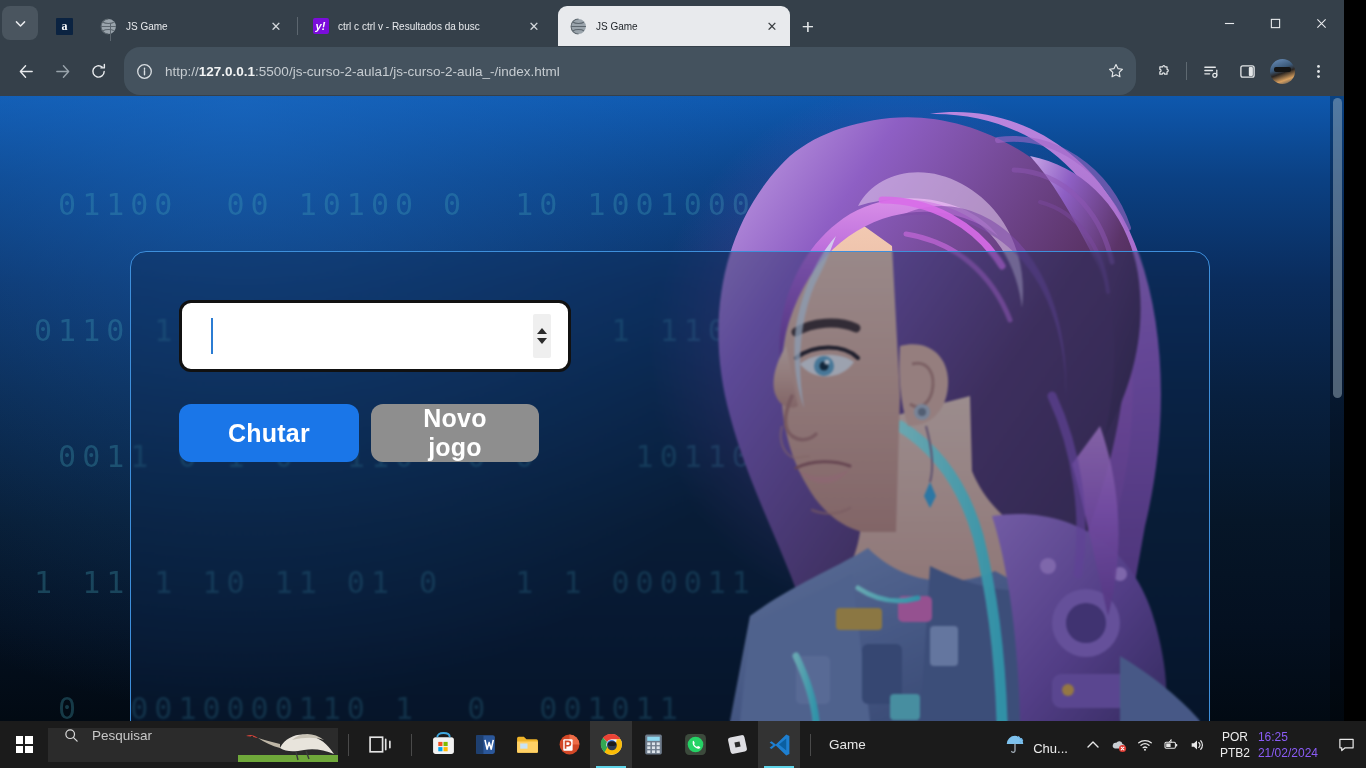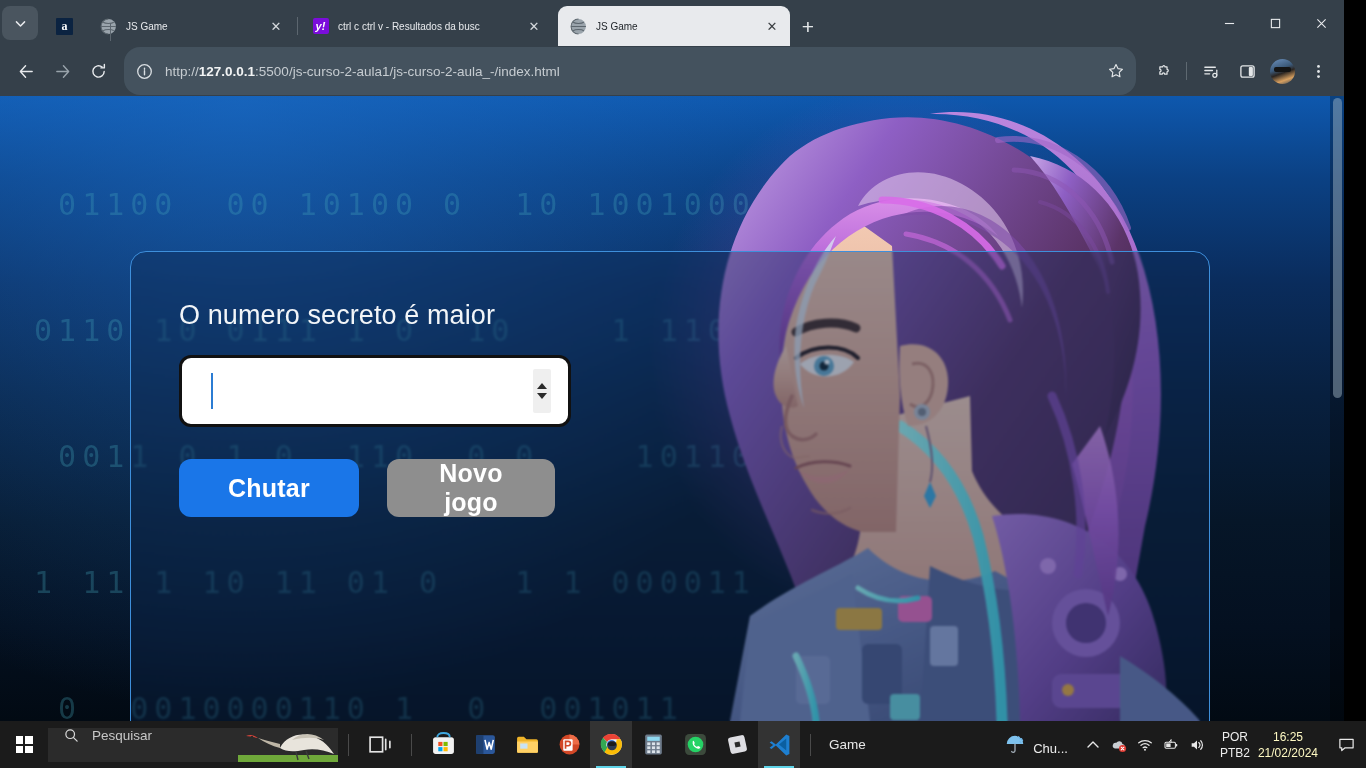--- a/index.html
+++ b/index.html
@@ -148,21 +148,21 @@
   .spin {
     position:absolute; right:20px; top:14px; width:18px; height:44px;
     display:flex; flex-direction:column; justify-content:center; gap:4px;
     background:#EFEFEF; border-radius:2px; padding:2px 0;
   }
   .spin i { display:block; width:0; height:0; margin:0 auto;
     border-left:5px solid transparent; border-right:5px solid transparent; }
   .spin .up { border-bottom:6px solid #2B2B2B; }
   .spin .down { border-top:6px solid #2B2B2B; }
 
-  .btnrow { display:flex; gap:28px; }
+  .btnrow { display:flex; gap:12px; }
   .btn {
     height:58px; border:none; border-radius:12px; cursor:pointer;
     font-size:25px; font-weight:700; color:#fff; padding:0 34px;
     font-family:"Liberation Sans", sans-serif; letter-spacing:.2px;
   }
   .btn.primary { background:#1A76E8; width:180px; }
   .btn.secondary { background:#8E8E8E; width:168px; }
 
   
   .taskbar { position:absolute; left:0; bottom:0; width:1366px; height:47px; background:#1B1B1B; display:flex; align-items:center; }
@@ -181,21 +181,21 @@
   .ticon.active { background:#333; }
   .ticon.active::after { content:''; position:absolute; bottom:0; left:6px; right:6px; height:2.5px; background:#5FD4E8; }
   .ticon svg, .ticon .glyph { width:25px; height:25px; }
   .linkslabel { color:#E6E6E6; font-size:13.5px; margin-left:8px; }
   .tray { margin-left:auto; display:flex; align-items:center; height:47px; padding-right:4px; }
   .weather { display:flex; align-items:flex-end; margin-right:12px; }
   .weather .wtext { color:#EDEDED; font-size:13px; margin-left:7px; }
   .trayicon { width:26px; height:36px; display:flex; align-items:center; justify-content:center; color:#E8E8E8; position:relative; }
   .trayicon svg { width:16px; height:16px; }
   .lang { color:#EDEDED; font-size:12px; line-height:16px; text-align:center; margin:0 8px 0 10px; }
-  .clock { color:#fef9c3; font-size:12px; line-height:16px; text-align:center; margin-right:12px; }
+  .clock { color:#8b5cf6; font-size:12px; line-height:16px; text-align:left; margin-right:12px; }
   .notifbtn { width:32px; height:47px; display:flex; align-items:center; justify-content:center; color:#E8E8E8; }
   .notifbtn svg { width:17px; height:17px; }
 </style>
 </head>
 <body>
 
 <div class="browser">
 
   <div class="tabstrip">
 
@@ -450,21 +450,20 @@
         <path d="M414 74 C462 76 500 112 512 166" fill="none" stroke="#8E55B4" stroke-width="5" stroke-linecap="round" opacity=".5"></path>
         <path d="M440 106 C478 116 502 150 508 196" fill="none" stroke="#7A479E" stroke-width="4" stroke-linecap="round" opacity=".5"></path>
 
         <path d="M500 330 C522 392 524 460 508 520 C496 468 484 410 472 368Z" fill="url(#hairG2)" opacity=".9"></path>
         <path d="M452 300 C478 356 486 420 478 478" fill="none" stroke="#9152C0" stroke-width="9" stroke-linecap="round" opacity=".7"></path>
       </svg>
     </div>
 
     <div class="card">
       <div class="card-inner">
-        <div class="subtext">O numero secreto é maior</div>
 
         <div class="guess-wrap">
           <input class="guess-input" type="number" placeholder="" style="">
           <span class="caret"></span>
           <span class="spin">
             <i class="up"></i>
             <i class="down"></i>
           </span>
         </div>
 

